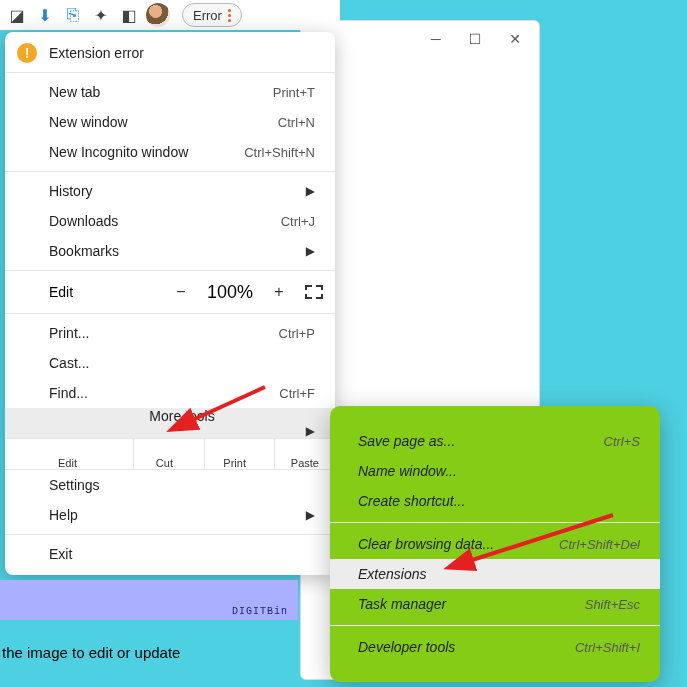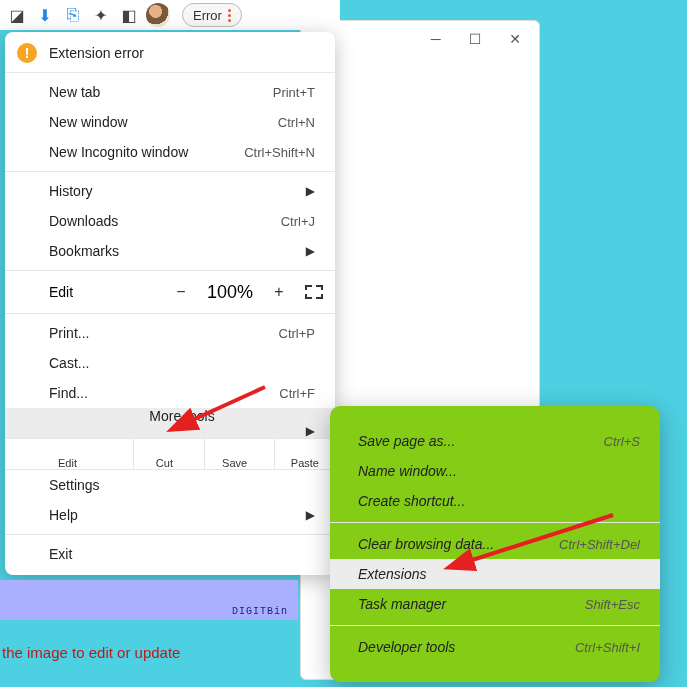--- a/index.html
+++ b/index.html
@@ -45,21 +45,21 @@
 .submenu .srow.hover { background: #ececec; }
 .submenu .sep { height: 1px; background: #e6e6e6; margin: 6px 0; }
 
 
 .bgwin { position: absolute; left: 300px; top: 20px; width: 240px; height: 660px; background: #fff; border: 1px solid #ddd; border-radius: 6px; }
 .bgwin .ctrls { display: flex; justify-content: flex-end; gap: 28px; padding: 10px 18px; color: #555; font-size: 14px; }
 
 
 .purple { position: absolute; left: 0; top: 580px; width: 298px; height: 40px; background: #aab0ff; }
 .digit { position: absolute; left: 232px; top: 606px; font-size: 10px; color: #1a237e; letter-spacing: 1px; font-family: Liberation Mono, monospace; }
-.caption { position: absolute; left: 2px; top: 644px; font-size: 15px; color: #b91c1c; }
+.caption { position: absolute; left: 2px; top: 644px; font-size: 15px; color: #000000; }
 
 
 .arrow { position: absolute; pointer-events: none; }
 .arrow svg { overflow: visible; }
 
 </style>
 </head>
 <body>
 
 <div class="bgwin">
@@ -150,21 +150,21 @@
     <span class="caret">▶</span>
   </div>
   <div class="editrow">
     <div class="cell">
         <span>Edit</span>
       </div>
     <div class="cell">
         <span>Cut</span>
       </div>
     <div class="cell">
-        <span>Save</span>
+        <span>Print</span>
       </div>
     <div class="cell">
         <span>Paste</span>
       </div>
   </div>
   <div class="row">
     <span>Settings</span>
   </div>
   <div class="row">
     <span>Help</span>

